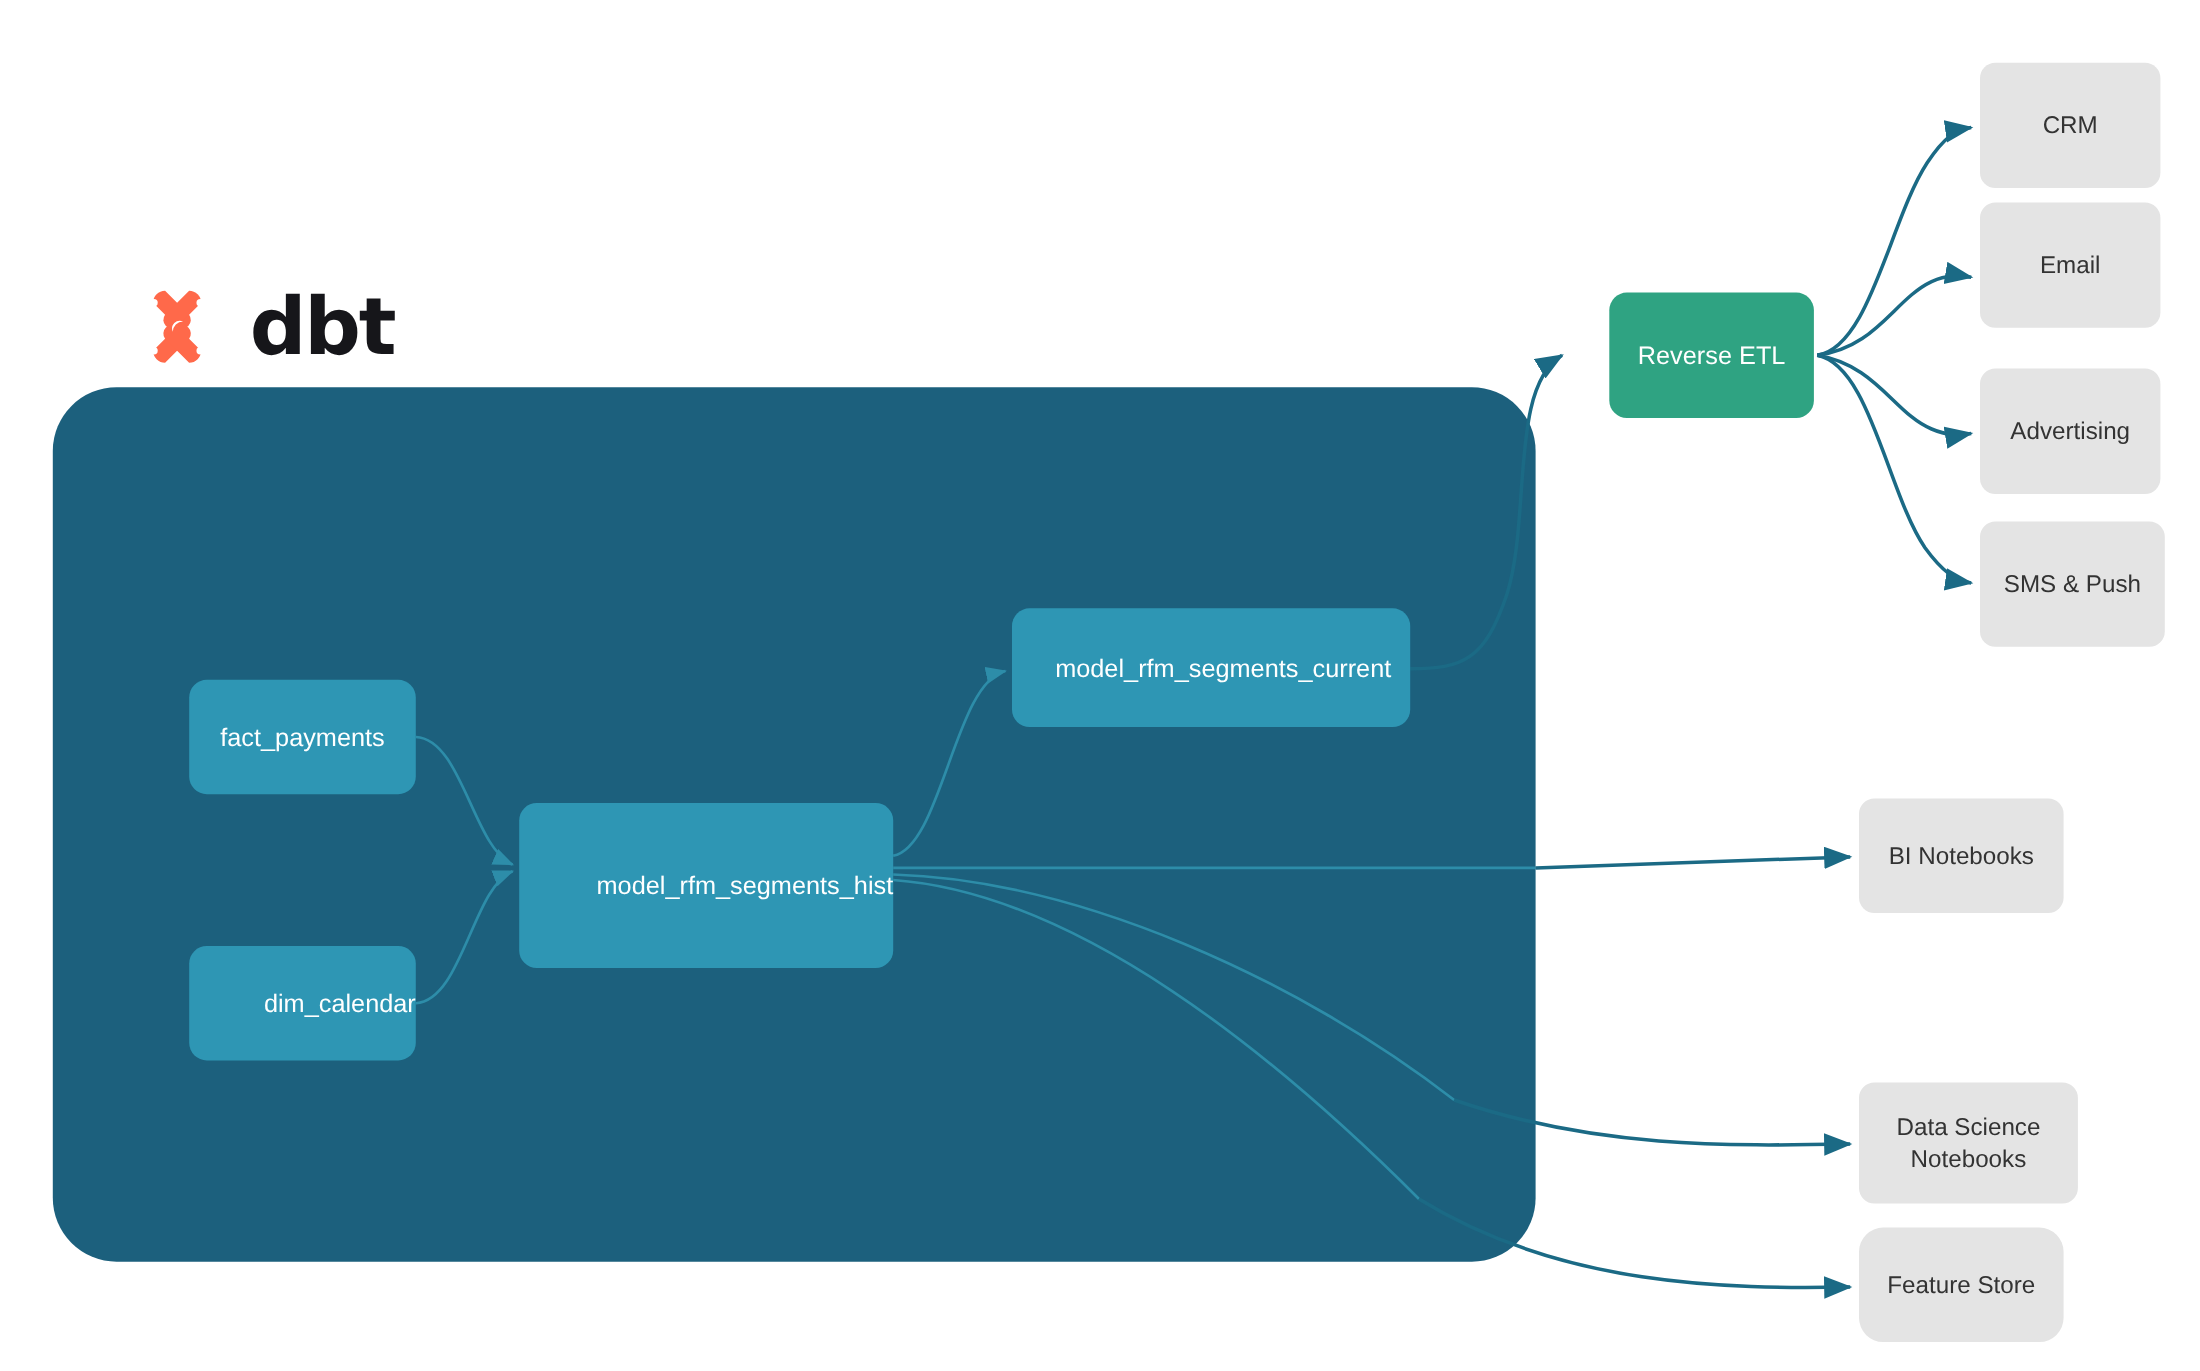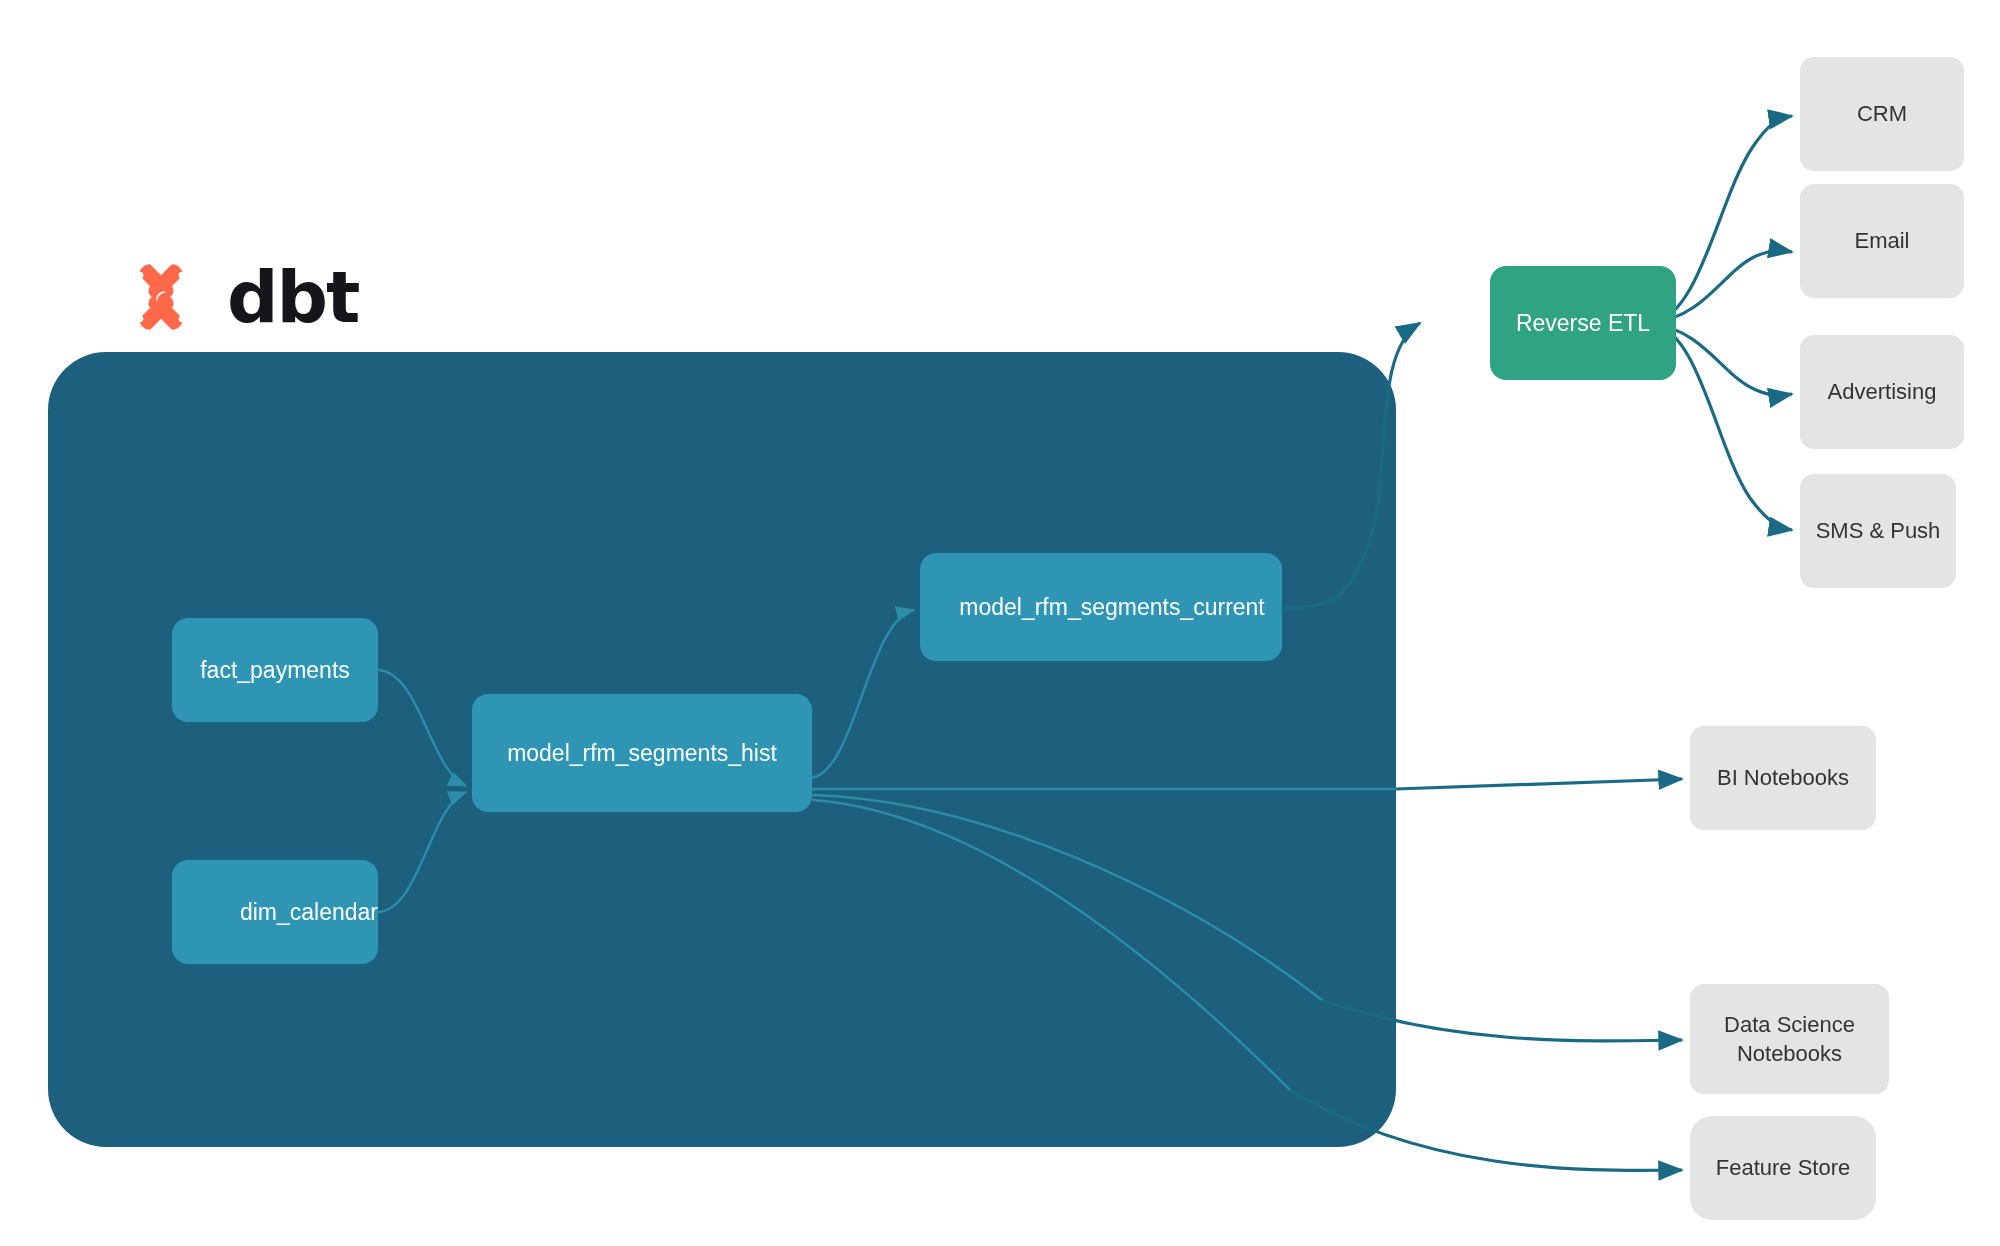--- a/index.html
+++ b/index.html
@@ -93,27 +93,27 @@
   }
   .node-gray {
     background: #e4e4e4;
     color: #333333;
     font-size: 22px;
     border-radius: 14px;
     line-height: 1.32;
   }
   #n-fact-payments     { left: 172px;  top: 618px;  width: 206px; height: 104px; }
   #n-dim-calendar      { left: 172px;  top: 860px;  width: 206px; height: 104px; justify-content: flex-end; }
-  #n-rfm-hist          { left: 472px;  top: 694px;  width: 340px; height: 118px; }
+  #n-rfm-hist          { left: 472px;  top: 730px;  width: 340px; height: 150px; justify-content: flex-end; }
   #n-rfm-current       { left: 920px;  top: 553px;  width: 362px; height: 108px; padding-left: 22px; }
-  #n-reverse-etl       { left: 1463px; top: 266px;  width: 186px; height: 114px; margin-left: 27px; }
+  #n-reverse-etl       { left: 1463px; top: 266px;  width: 186px; height: 114px; }
   #n-crm               { left: 1800px; top: 57px;   width: 164px; height: 114px; }
   #n-email             { left: 1800px; top: 184px;  width: 164px; height: 114px; }
   #n-advertising       { left: 1800px; top: 335px;  width: 164px; height: 114px; }
-  #n-sms-push          { left: 1800px; top: 474px;  width: 156px; height: 114px; }
+  #n-sms-push          { left: 1800px; top: 474px;  width: 168px; height: 114px; }
   #n-bi-dashboards     { left: 1690px; top: 726px;  width: 186px; height: 104px; }
   #n-ds-notebooks      { left: 1690px; top: 984px;  width: 199px; height: 110px; }
   #n-feature-store     { left: 1690px; top: 1116px; width: 186px; height: 104px; border-radius: 22px; }
 </style>
 </head>
 <body>
 
 <div id="canvas">
 
   <div class="warehouse"></div>

